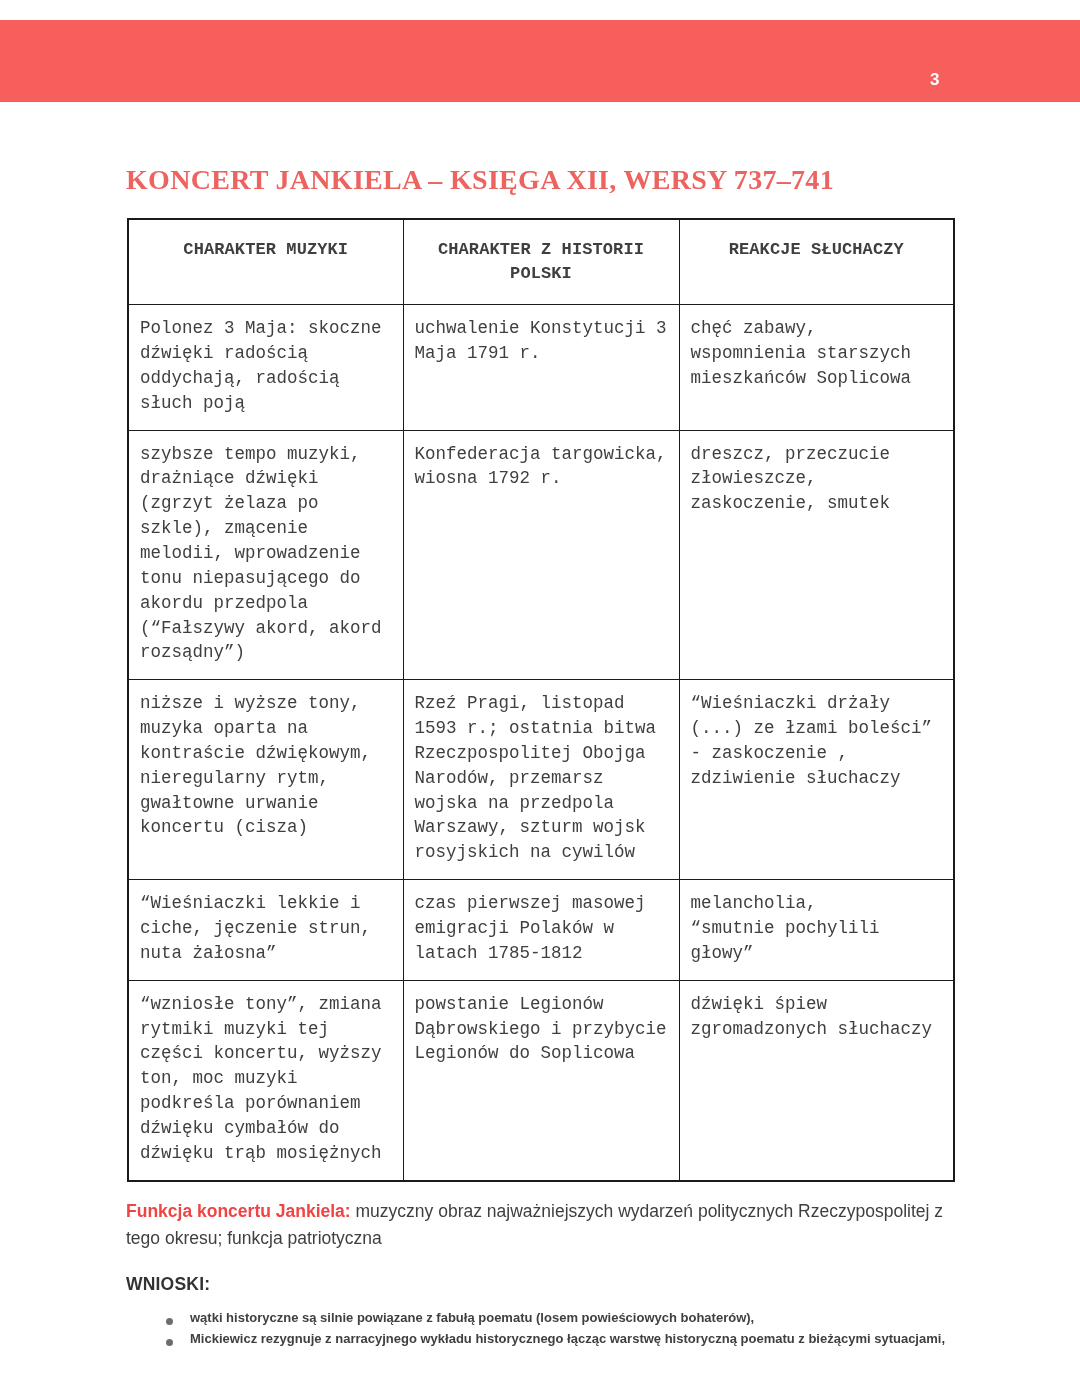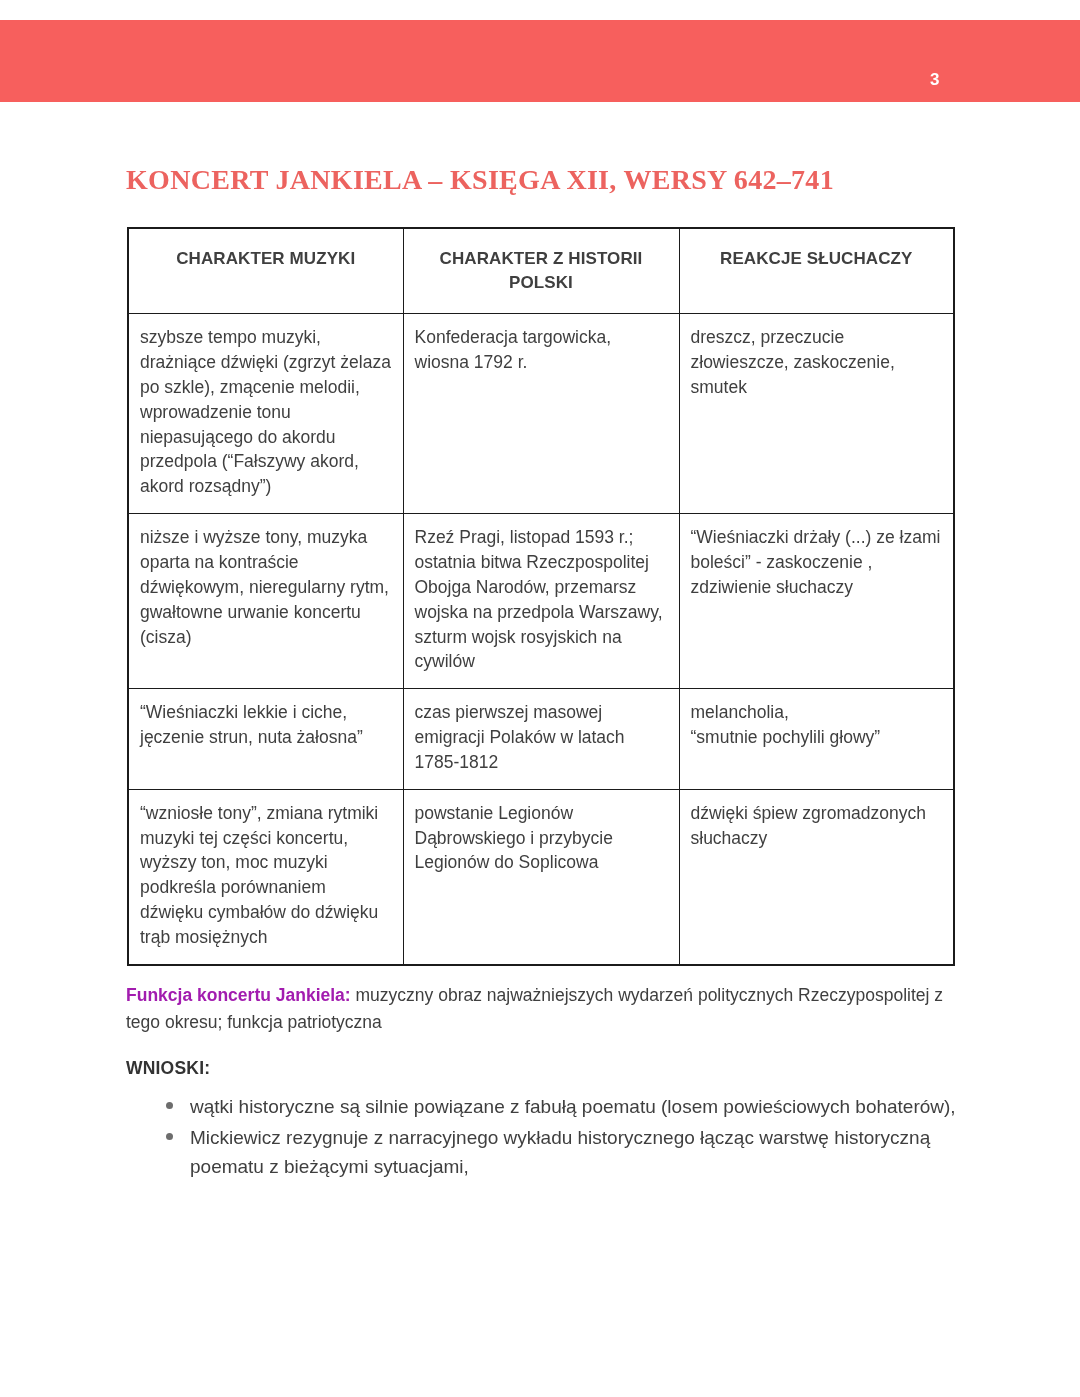--- a/index.html
+++ b/index.html
@@ -48,25 +48,26 @@
     font-family: "Liberation Serif", serif;
     font-size: 28px;
     font-weight: bold;
     color: #ec635f;
     letter-spacing: 0.3px;
     white-space: nowrap;
   }
 
   
   table.concert-table {
-    margin: 31px 0 0 127px;
+    margin: 22px 0 0 127px;
     width: 826px;
     border-collapse: collapse;
     table-layout: fixed;
     border: 2px solid #1b1b1b;
+    font-family: Liberation Mono, monospace;
   }
   table.concert-table col.c1 { width: 275px; }
   table.concert-table col.c2 { width: 276px; }
   table.concert-table col.c3 { width: 275px; }
 
   table.concert-table th,
   table.concert-table td {
     border: 1.5px solid #1b1b1b;
     vertical-align: top;
     padding: 11px 11px 14px 11px;
@@ -91,79 +92,85 @@
   
   .note {
     margin: 16px 0 0 126px;
     width: 830px;
     font-size: 17.5px;
     line-height: 1.58;
     color: #3f3f3f;
   }
   .note b {
     font-weight: bold;
-    color: #a21caf;
+    color: #ef4444;
   }
   .wnioski {
     margin: 21px 8px 0 126px;
     font-size: 17.5px;
     font-weight: bold;
     color: #333333;
     letter-spacing: 0.2px;
   }
 
   ul.conclusions {
     margin: 13px 0 0 0;
     padding: 0 0 0 166px;
     list-style: none;
     width: 830px;
   }
   ul.conclusions li {
     position: relative;
-    font-size: 19px;
+    font-size: 13px;
     line-height: 1.56;
     color: #3f3f3f;
     margin-bottom: 1px;
     padding-left: 24px;
+    font-weight: bold;
   }
   ul.conclusions li .bullet {
     position: absolute;
     left: 0;
     top: 10px;
     width: 7px;
     height: 7px;
     border-radius: 50%;
     background: #6d6d6d;
   }
 </style>
 </head>
 <body>
 
 <div class="page-banner">
   <div class="page-number">3</div>
 </div>
 
 <div class="content">
 
-  <h1 class="doc-title">KONCERT JANKIELA – KSIĘGA XII, WERSY 642–741</h1>
+  <h1 class="doc-title">KONCERT JANKIELA – KSIĘGA XII, WERSY 737–741</h1>
 
   <table class="concert-table">
     <colgroup>
       <col class="c1">
         <col class="c2">
         <col class="c3">
     </colgroup>
     <thead>
       <tr>
         <th>CHARAKTER MUZYKI</th>
         <th>CHARAKTER Z HISTORII POLSKI</th>
         <th>REAKCJE SŁUCHACZY</th>
       </tr>
     </thead>
     <tbody>
+      <tr class="cell-pad-r1">
+        <td>Polonez 3 Maja: skoczne dźwięki radością oddychają, radością słuch poją</td>
+        <td>uchwalenie Konstytucji 3 Maja 1791 r.</td>
+        <td>chęć zabawy, wspomnienia starszych mieszkańców Soplicowa</td>
+      </tr>
       <tr>
         <td>szybsze tempo muzyki, drażniące dźwięki (zgrzyt żelaza po szkle), zmącenie melodii, wprowadzenie tonu niepasującego do akordu przedpola (“Fałszywy akord, akord rozsądny”)</td>
         <td>Konfederacja targowicka, wiosna 1792 r.</td>
         <td>dreszcz, przeczucie złowieszcze, zaskoczenie, smutek</td>
       </tr>
       <tr>
         <td>niższe i wyższe tony, muzyka oparta na kontraście dźwiękowym, nieregularny rytm, gwałtowne urwanie koncertu (cisza)</td>
         <td>Rzeź Pragi, listopad 1593 r.; ostatnia bitwa Rzeczpospolitej Obojga Narodów, przemarsz wojska na przedpola Warszawy, szturm wojsk rosyjskich na cywilów</td>
         <td>“Wieśniaczki drżały (...) ze łzami boleści” - zaskoczenie , zdziwienie słuchaczy</td>
       </tr>

